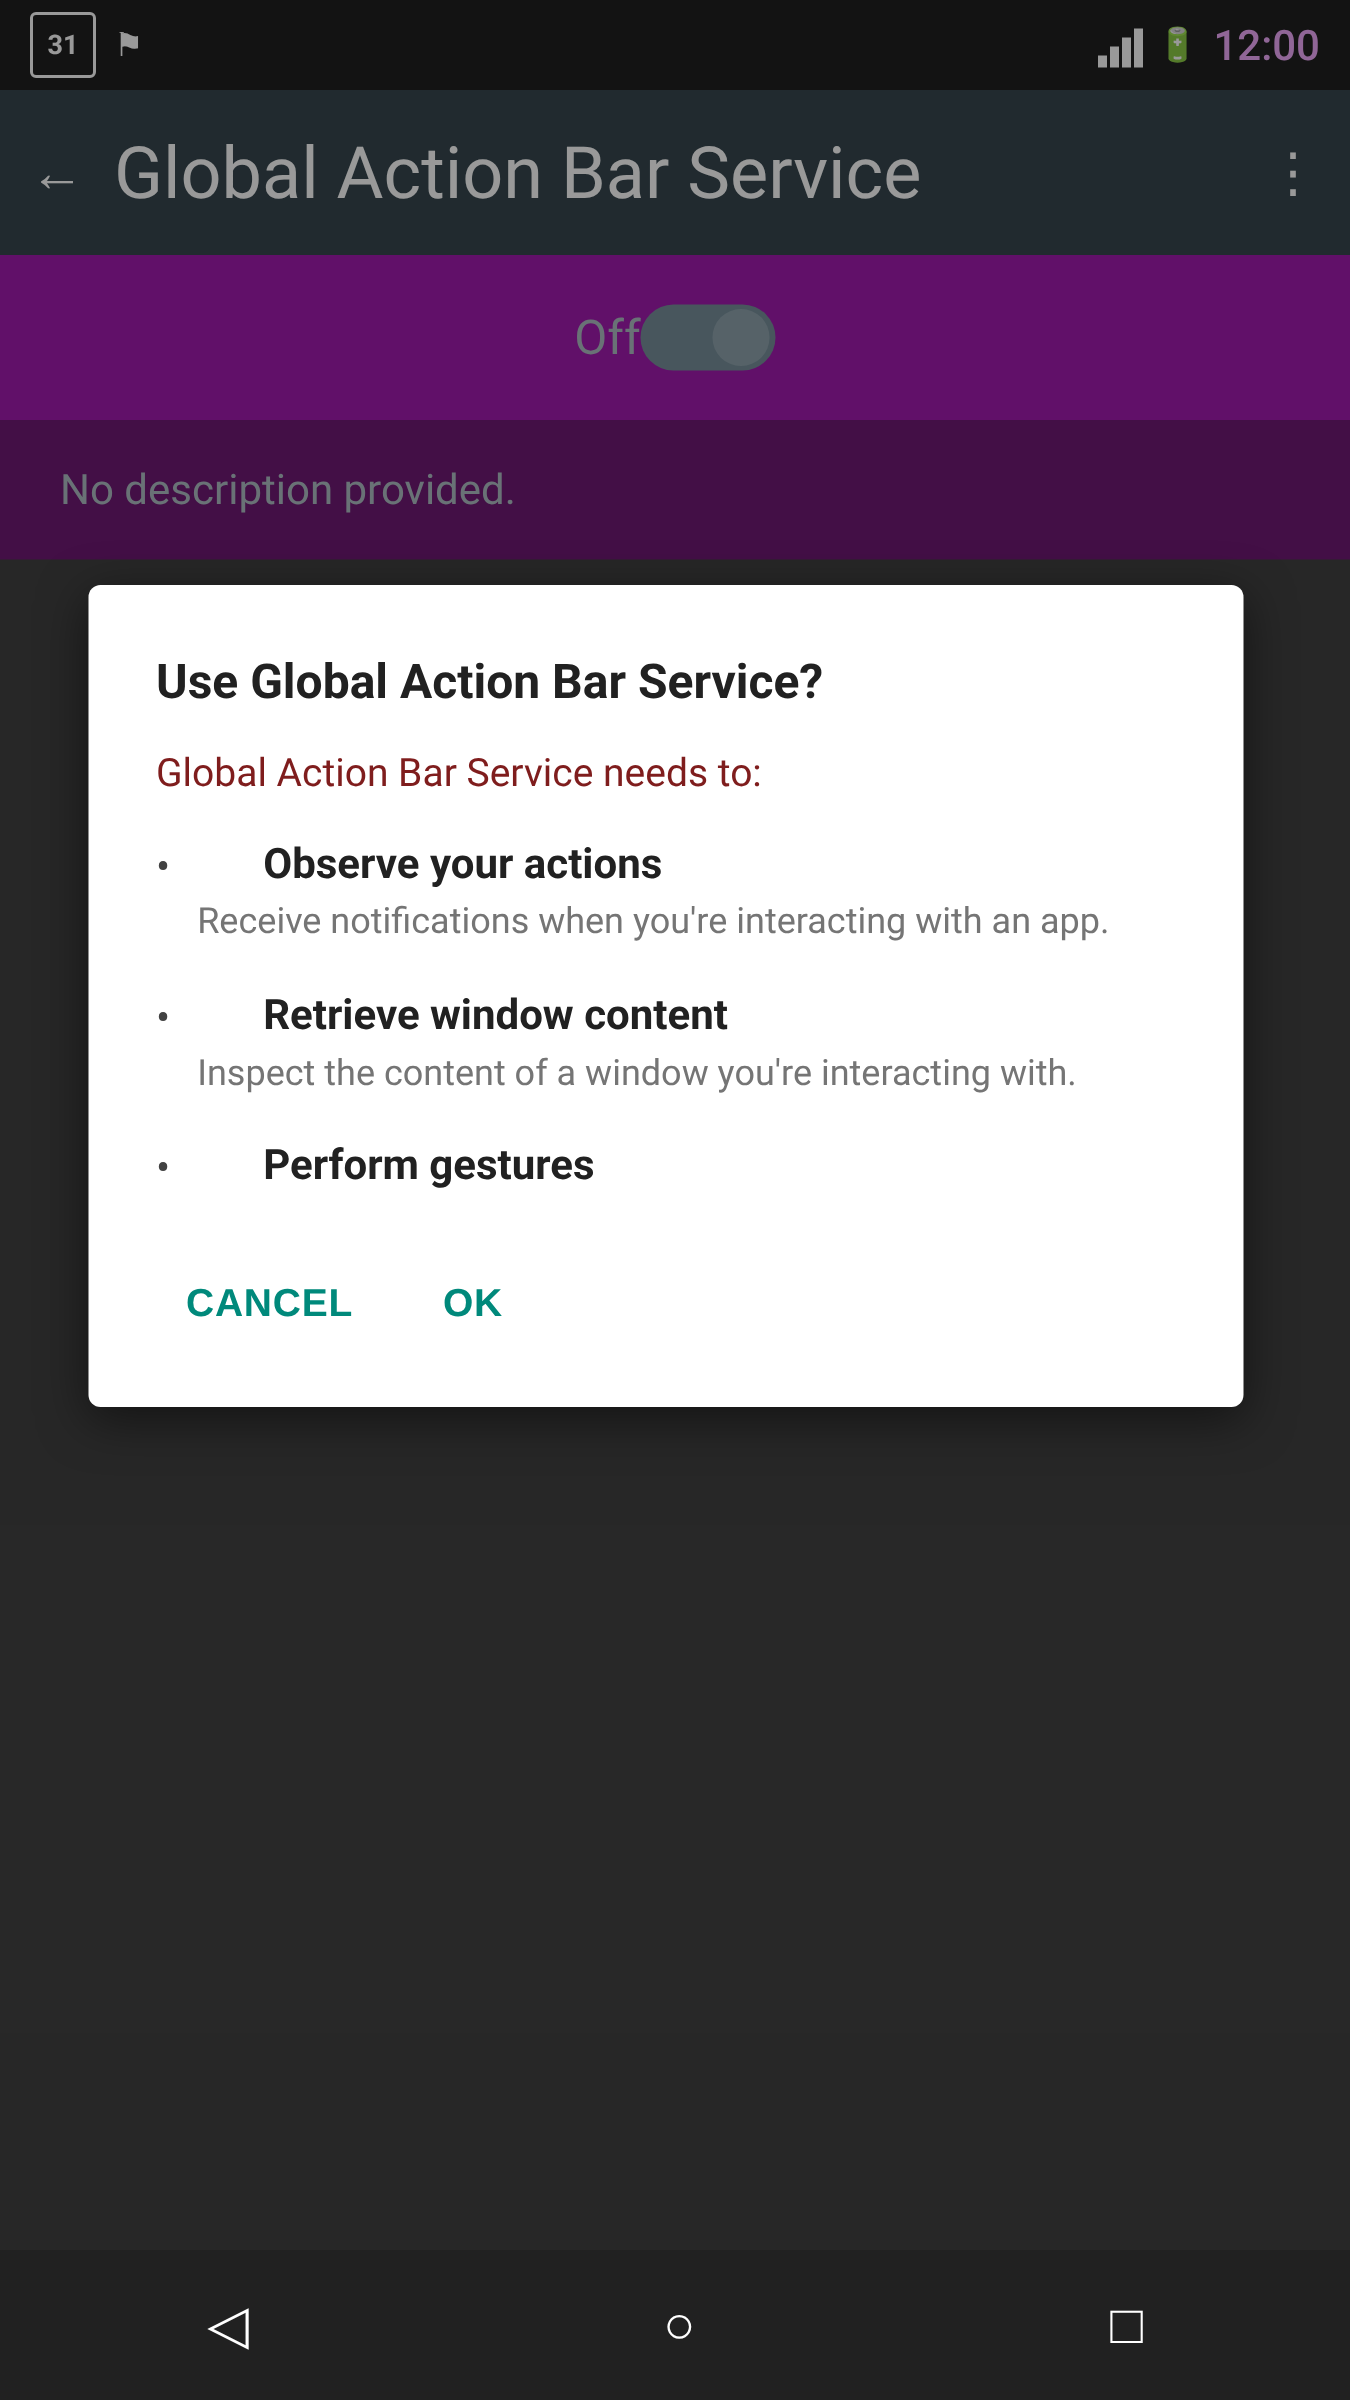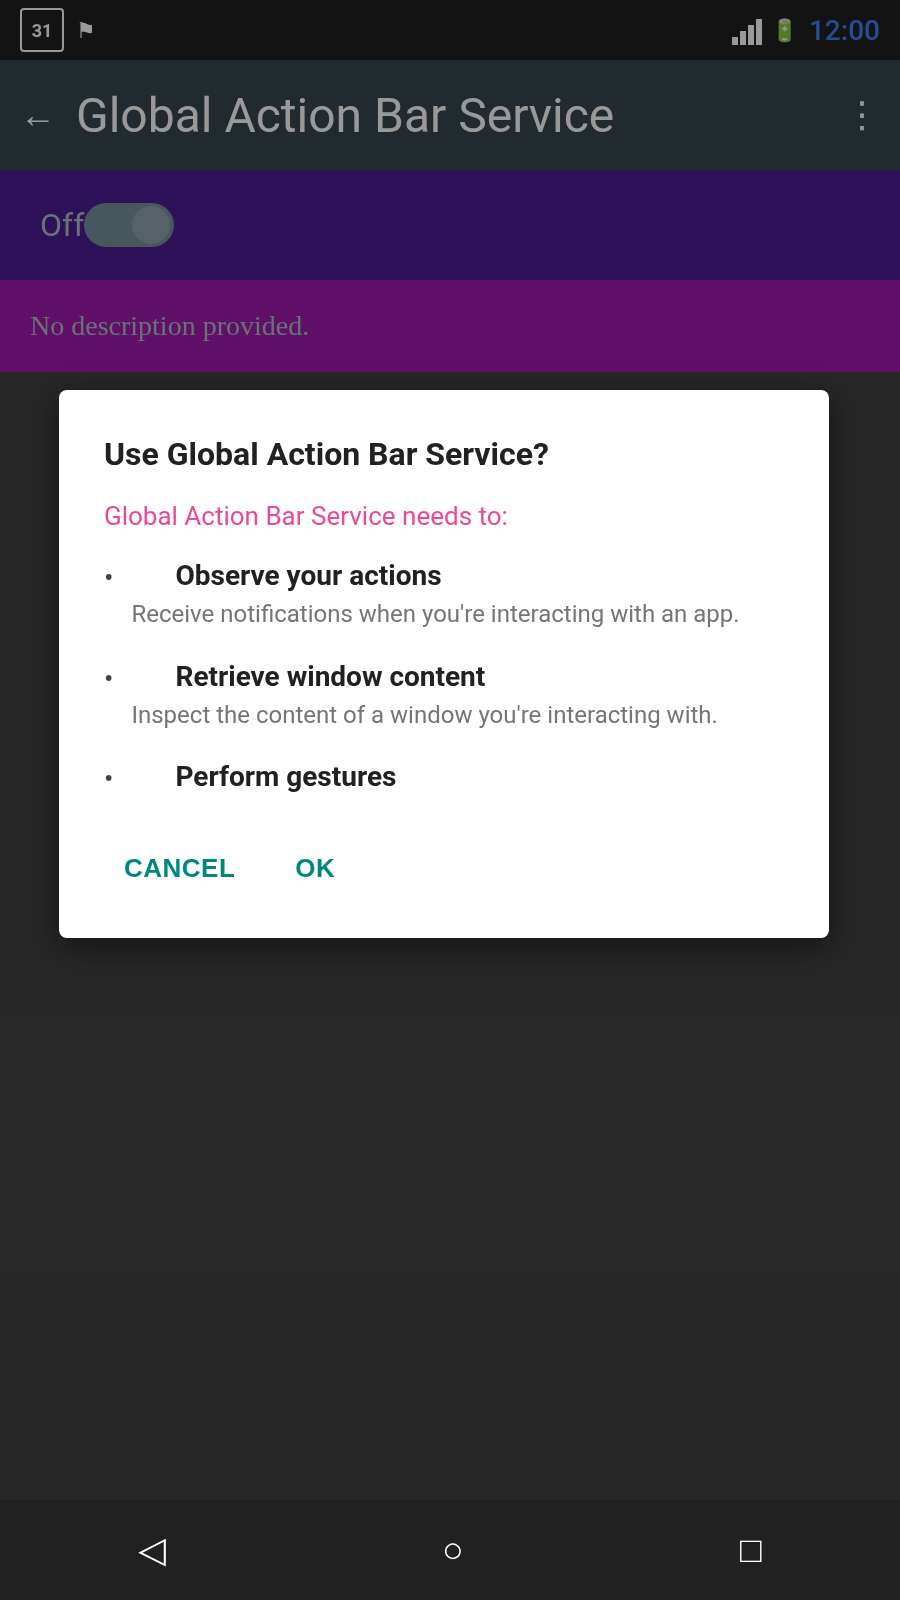--- a/index.html
+++ b/index.html
@@ -34,21 +34,21 @@
       gap: 12px;
     }
 
     .status-bar-right {
       display: flex;
       align-items: center;
       gap: 10px;
     }
 
     .status-time {
-      color: #3b82f6;
+      color: #f0abfc;
       font-size: 28px;
       font-weight: 500;
     }
 
     .status-icon {
       color: white;
       font-size: 22px;
     }
 
     
@@ -78,25 +78,25 @@
     .more-button {
       color: white;
       font-size: 36px;
       cursor: pointer;
     }
 
     
     .toggle-row {
       width: 100%;
       height: 110px;
-      background-color: #4c1d95;
+      background-color: #a21caf;
       display: flex;
       align-items: center;
       padding: 0 40px;
-      justify-content: flex-start;
+      justify-content: center;
     }
 
     .toggle-label {
       color: #b0bec5;
       font-size: 32px;
     }
 
     .toggle-switch {
       width: 90px;
       height: 44px;
@@ -113,23 +113,22 @@
       height: 38px;
       background-color: #90a4ae;
       border-radius: 50%;
       top: 3px;
       right: 4px;
     }
 
     
     .description-area {
       width: 100%;
-      padding: 30px 30px;
-      background-color: #a21caf;
-      font-family: Liberation Serif, serif;
+      padding: 30px 40px;
+      background-color: #701a75;
     }
 
     .no-description {
       color: #b0bec5;
       font-size: 28px;
     }
 
     
     .overlay {
       position: absolute;
@@ -154,21 +153,21 @@
 
     .dialog-title {
       font-size: 32px;
       font-weight: 700;
       color: #212121;
       margin-bottom: 28px;
     }
 
     .dialog-subtitle {
       font-size: 26px;
-      color: #ec4899;
+      color: #7f1d1d;
       margin-bottom: 28px;
     }
 
     .permission-list {
       list-style: none;
       margin-bottom: 40px;
     }
 
     .permission-item {
       display: flex;

